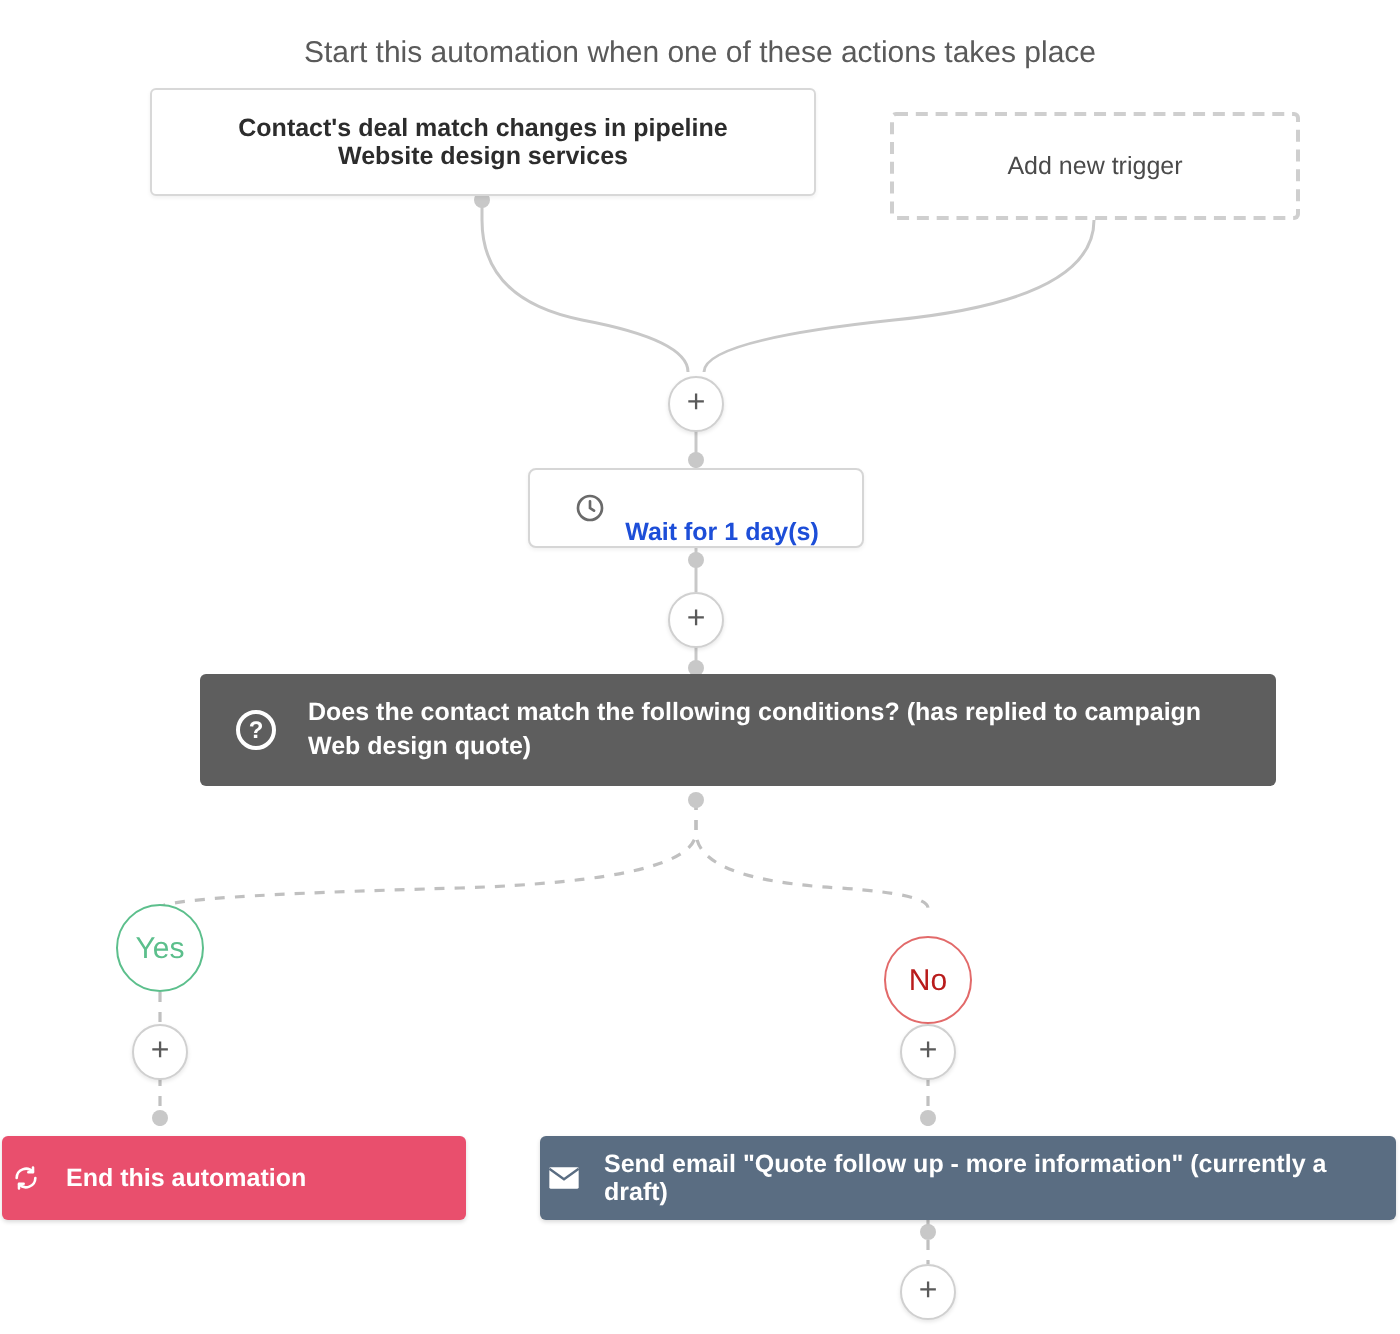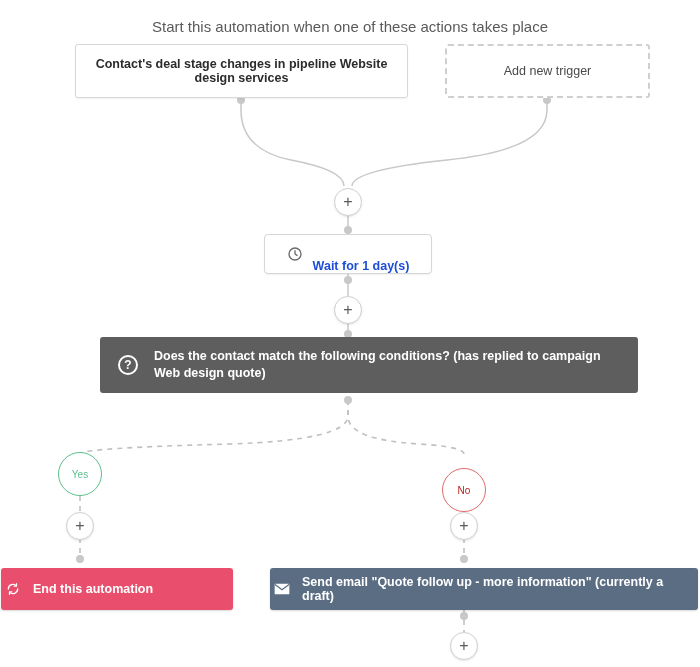--- a/index.html
+++ b/index.html
@@ -31,21 +31,21 @@
       color: #2c2c2c;
       display: flex;
       align-items: center;
       justify-content: center;
       text-align: center;
       padding: 10px 18px;
       box-shadow: 0 1px 2px rgba(0,0,0,0.06);
     }
     .trigger-card.primary { top: 44px; left: 75px; width: 333px; height: 54px; font-weight: 600; }
     .trigger-card.add {
-      top: 44px; left: 445px; width: 205px; height: 54px;
+      top: 56px; left: 445px; width: 205px; height: 54px;
       border: 2px dashed #cfcfcf;
       box-shadow: none;
       color: #4a4a4a;
     }
     
     .wait-card {
       position: absolute;
       top: 234px; left: 264px; width: 168px; height: 40px;
       background: #fff; border: 1px solid #d6d6d6; border-radius: 4px;
       display: flex; align-items: center; justify-content: center;
@@ -67,21 +67,21 @@
       display: flex; align-items: center; justify-content: center;
       font-size: 12px; font-weight: 700;
       flex-shrink: 0;
     }
     .cond-card .text { line-height: 1.4; }
     
     .pill {
       position: absolute;
       width: 44px; height: 44px; border-radius: 22px;
       background: #fff; display: flex; align-items: center; justify-content: center;
-      font-size: 10px; font-weight: 500;
+      font-size: 15px; font-weight: 500;
     }
     .pill.yes { top: 452px; left: 58px; border: 1.5px solid #5cbf8c; color: #5cbf8c; }
     .pill.no  { top: 468px; left: 442px; border: 1.5px solid #e26a6a; color: #b91c1c; }
     
     .add-btn {
       position: absolute;
       width: 28px; height: 28px; border-radius: 50%;
       background: #fff; border: 1px solid #d0d0d0;
       box-shadow: 0 1px 2px rgba(0,0,0,0.1);
       display: flex; align-items: center; justify-content: center;
@@ -133,21 +133,21 @@
   <div class="dot" style="left:344px; top:276px;"></div>
   <div class="dot" style="left:344px; top:330px;"></div>
   <div class="dot" style="left:344px; top:396px;"></div>
   <div class="dot" style="left:76px;  top:555px;"></div>
   <div class="dot" style="left:460px; top:555px;"></div>
   <div class="dot" style="left:460px; top:612px;"></div>
 
   <div class="title">Start this automation when one of these actions takes place</div>
 
   <div class="trigger-card primary">
-    <span>Contact's deal stage changes in pipeline Website design services</span>
+    <span>Contact's deal match changes in pipeline Website design services</span>
   </div>
 
   <div class="trigger-card add">
     <span>Add new trigger</span>
   </div>
 
   <div class="add-btn" style="top:188px; left:334px;">+</div>
 
   <div class="wait-card">
     <svg class="clock-icon" viewBox="0 0 24 24">

